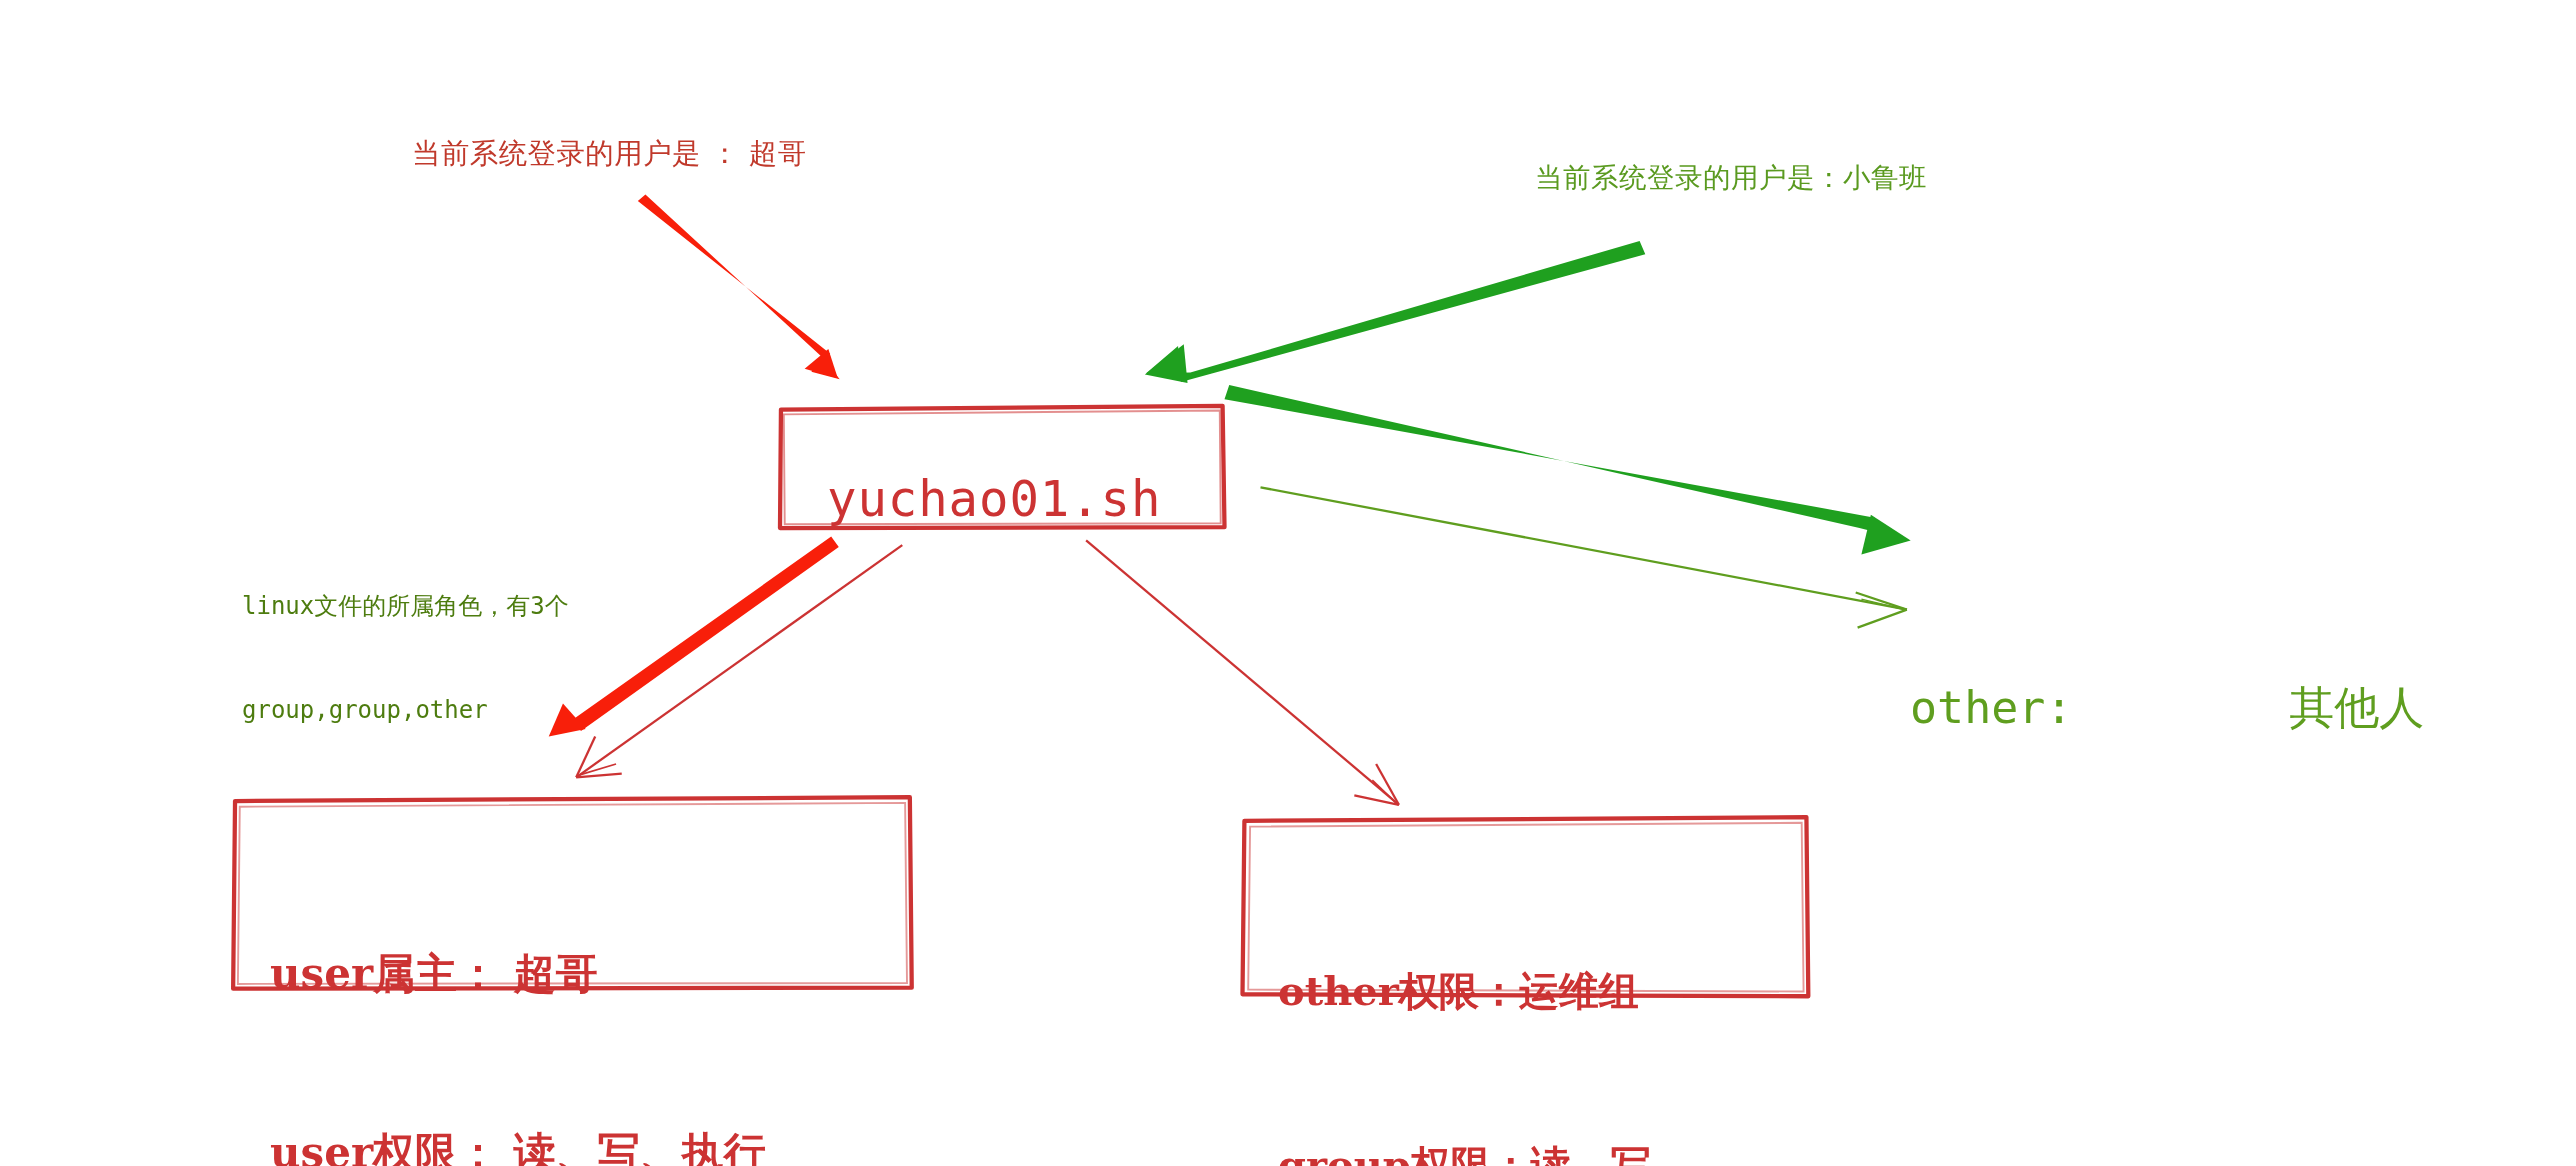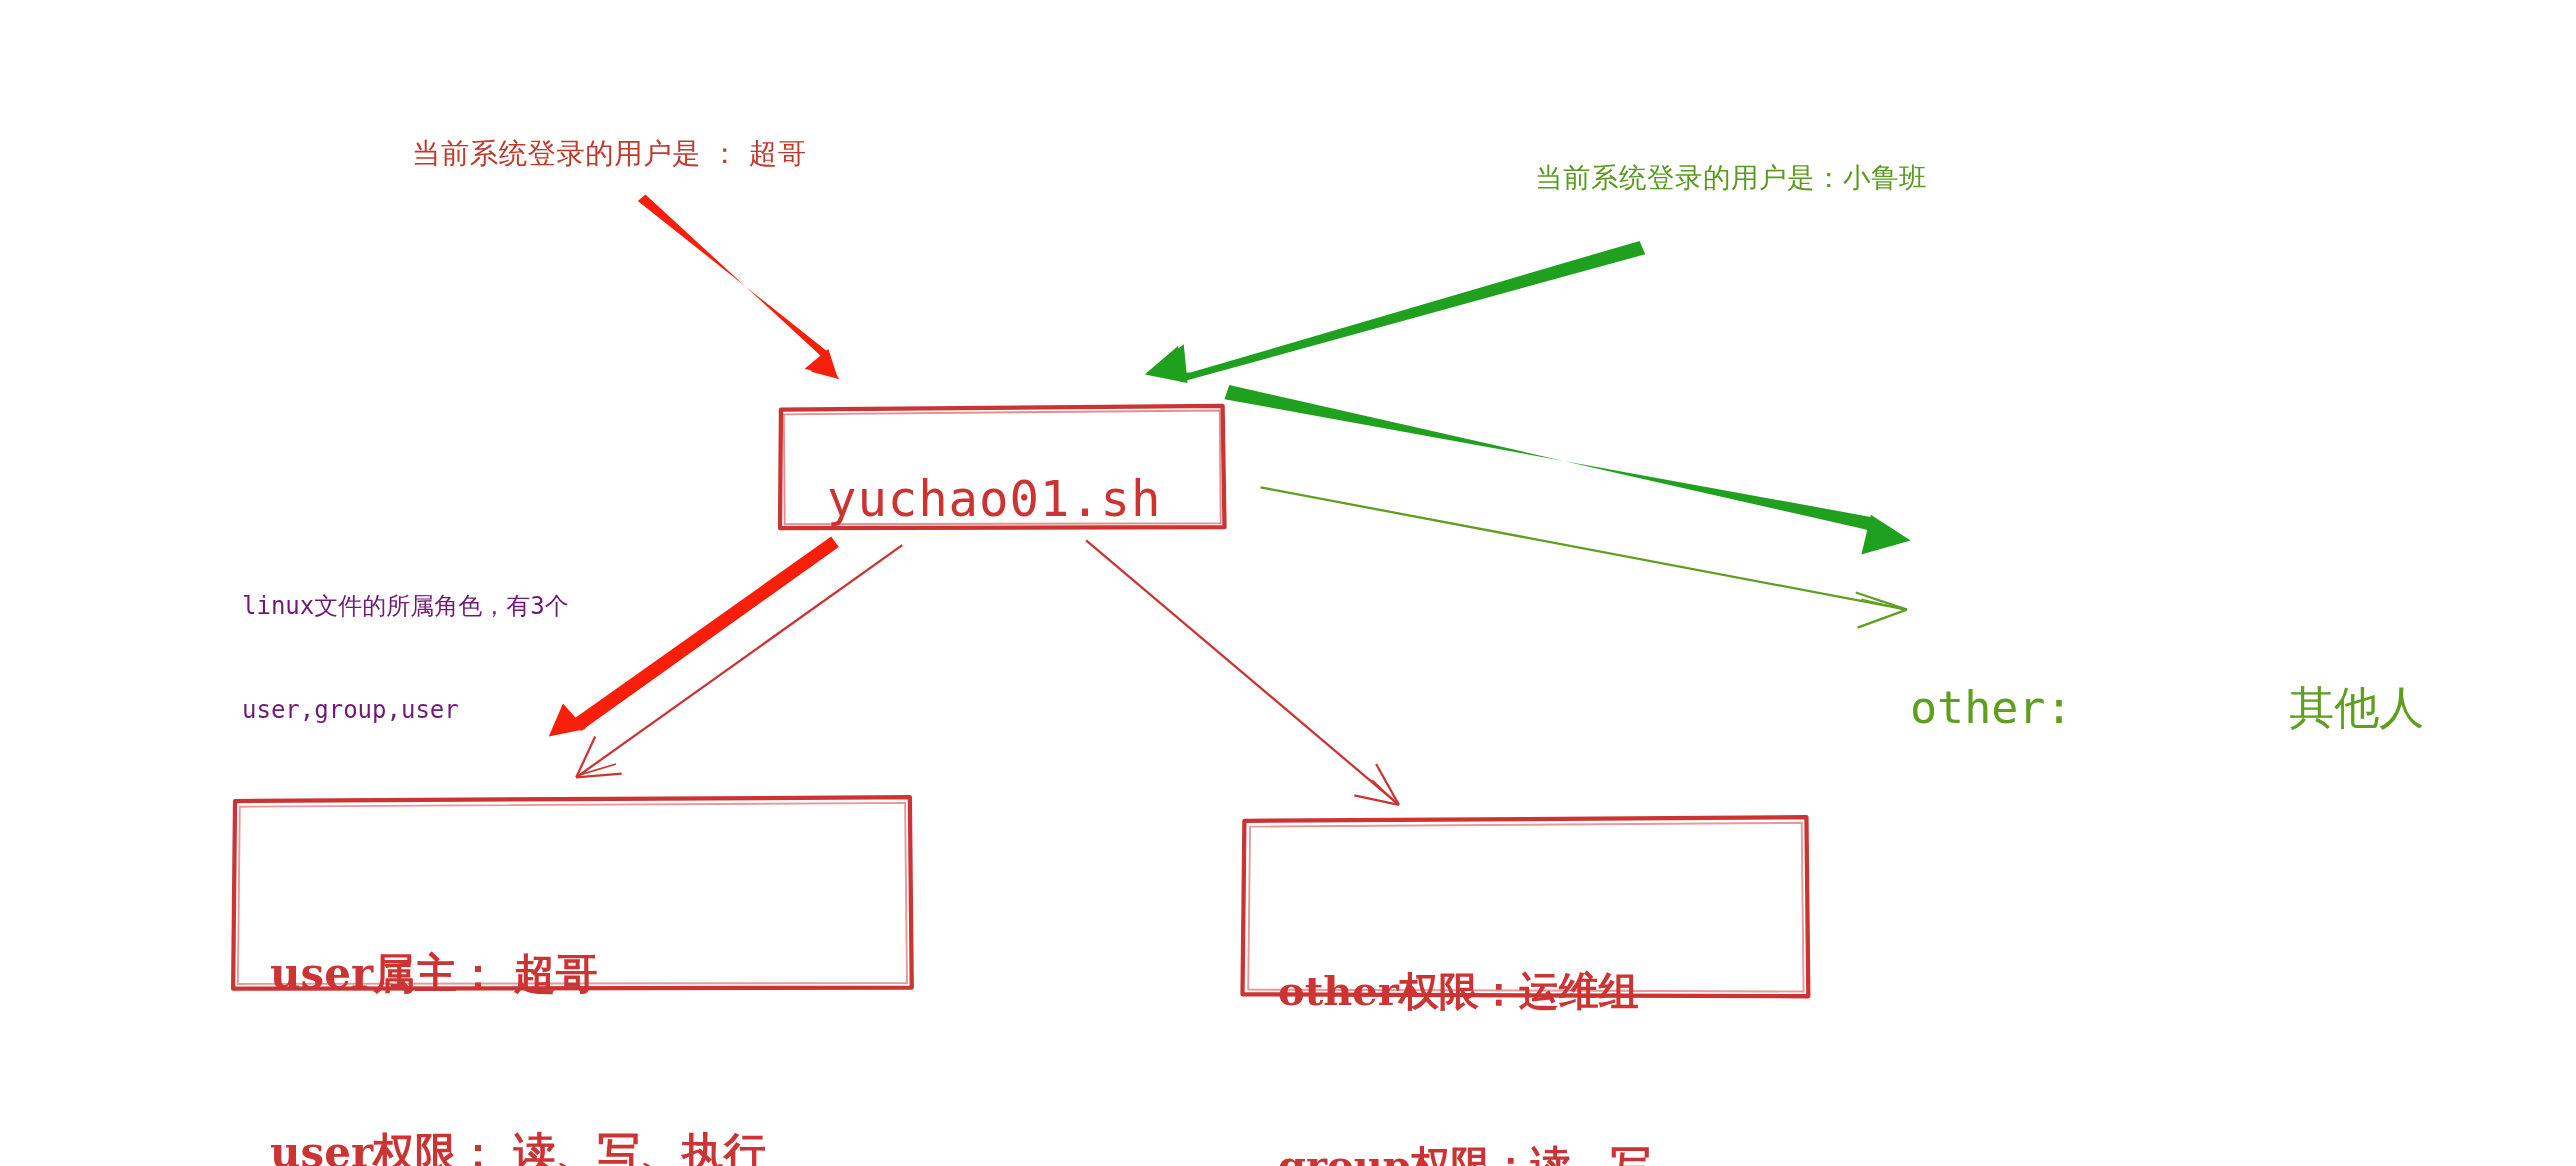--- a/index.html
+++ b/index.html
@@ -30,21 +30,21 @@
     line-height: 1.18;
   }
   
   .red-note {
     color: #c0392b;
     font-family: "DejaVu Sans", "Liberation Sans", sans-serif;
     font-size: 28.4px;
     letter-spacing: 0.5px;
   }
   .red-mono-note {
-    color: #701a75;
+    color: #4d7c0f;
     font-family: "DejaVu Sans Mono", "Liberation Mono", monospace;
     font-size: 24px;
     line-height: 1.45;
   }
   .box-title {
     color: #cc3333;
     font-family: "DejaVu Sans Mono", "Liberation Mono", monospace;
     font-size: 49px;
     letter-spacing: 0.9px;
     margin-top: 40px;
@@ -163,21 +163,21 @@
   </svg>
 
   <div class="txt red-note" style="left:412px; top:137px;">当前系统登录的用户是 ： 超哥</div>
 
   <div class="txt green-note" style="left:1535px; top:161px;text-align:right;">当前系统登录的用户是：小鲁班</div>
 
   <div class="txt box-title" style="left:827px; top:431px;">yuchao01.sh</div>
 
   <div class="txt red-mono-note" style="left:242px; top:519px;">
     <div>linux文件的所属角色，有3个</div>
-    <div>user,group,user</div>
+    <div>group,group,other</div>
   </div>
 
   <div class="txt red-box-text" style="left:270px; top:825px;">
     <div>user属主： 超哥</div>
     <div>user权限： 读、写、执行</div>
   </div>
 
   <div class="txt group-box-text" style="left:1278px; top:846px;">
     <div>other权限：运维组</div>
     <div>group权限：读、写</div>

